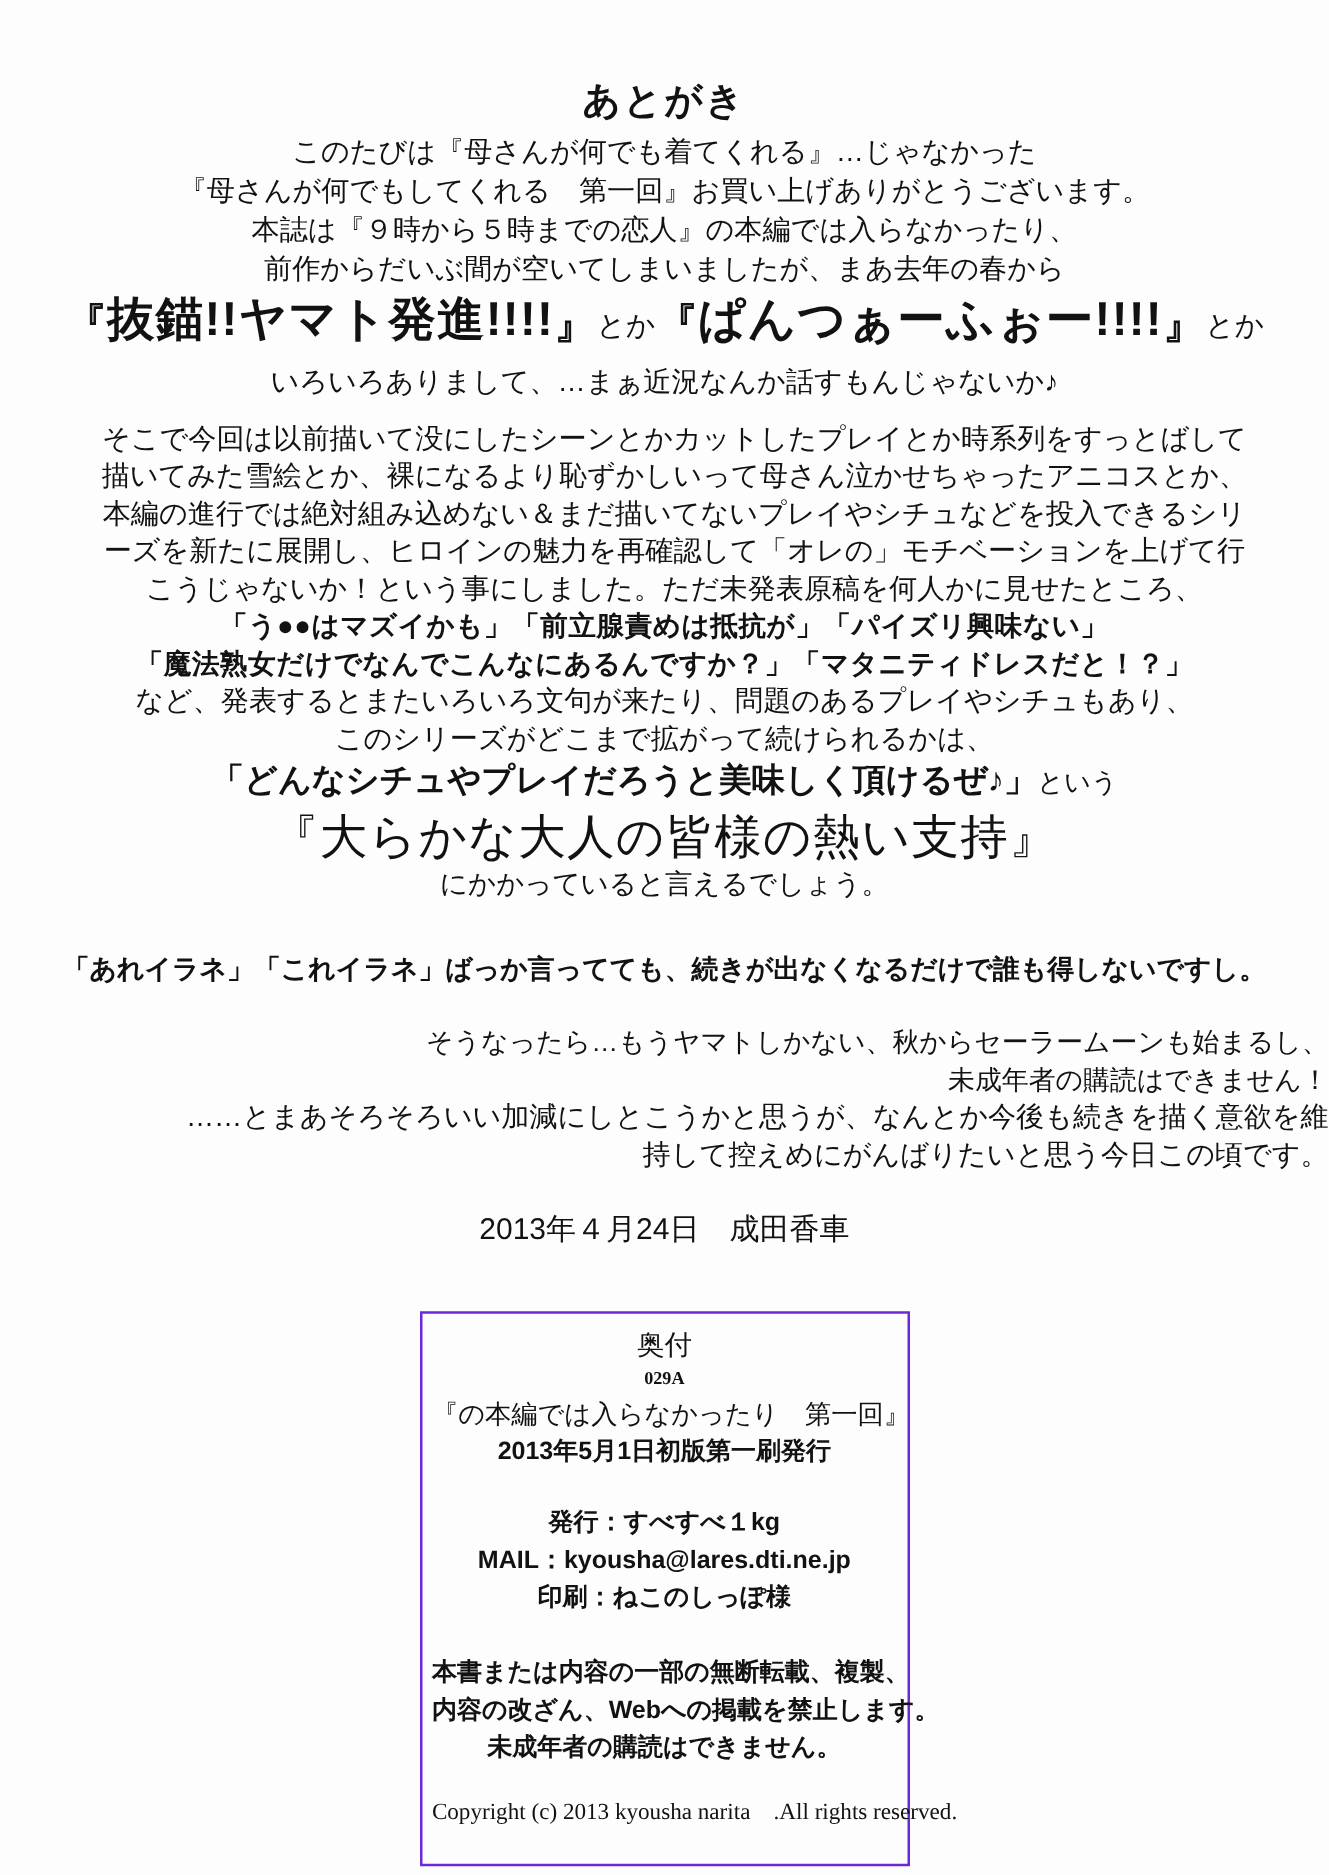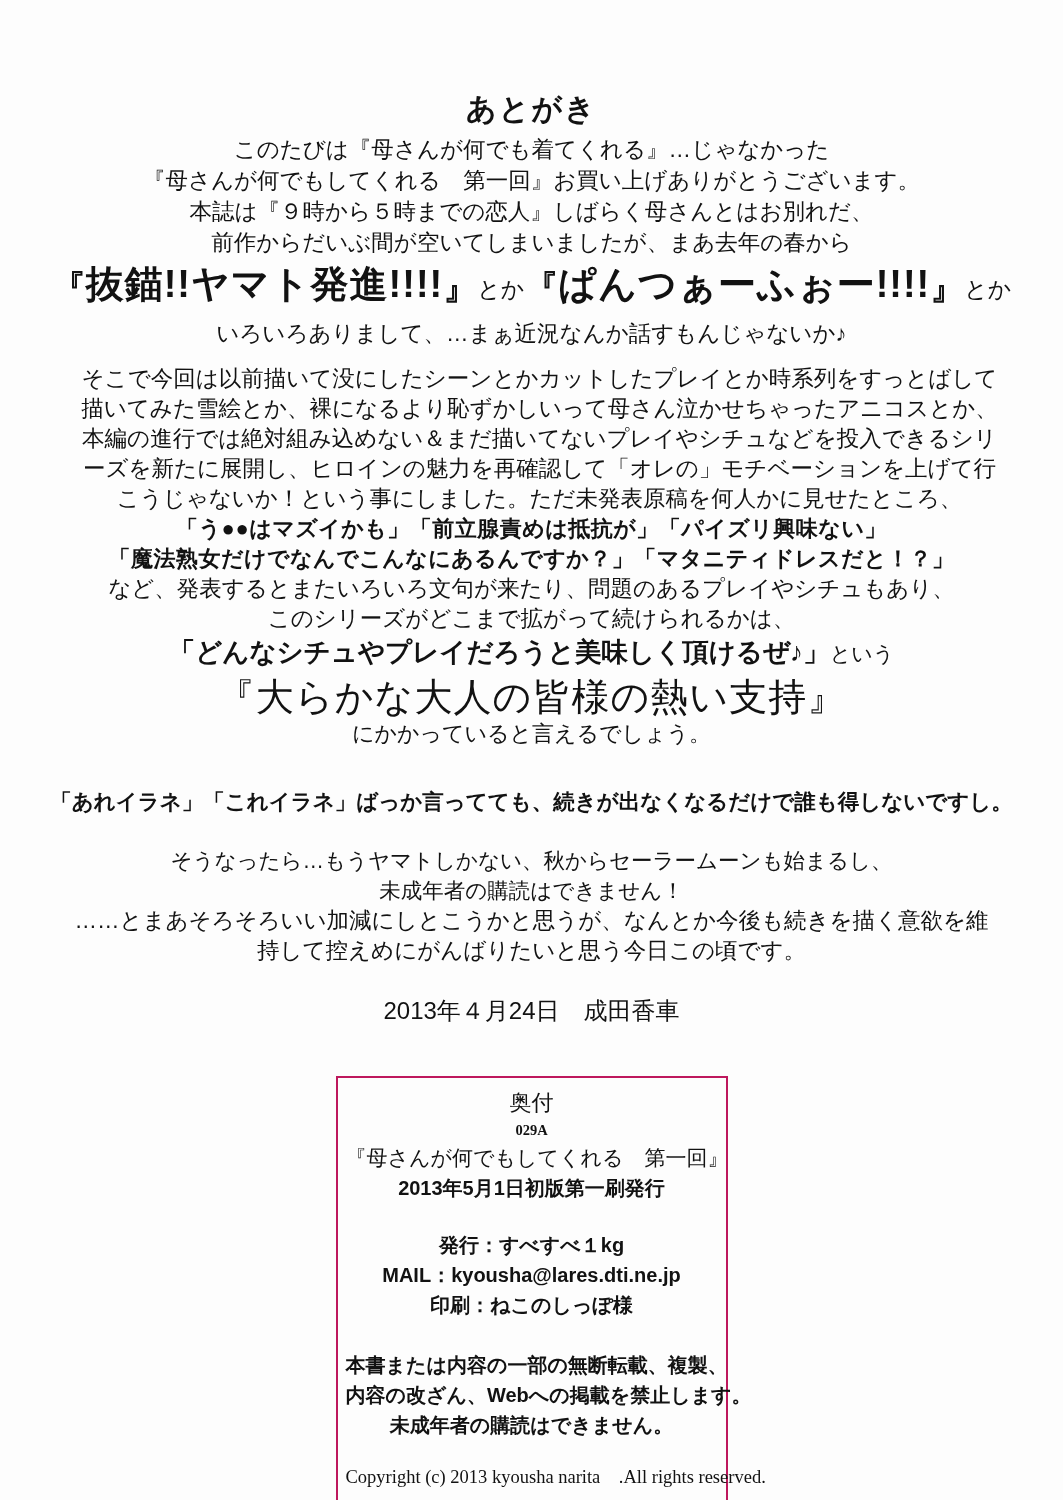--- a/index.html
+++ b/index.html
@@ -17,21 +17,21 @@
     font-family: "Liberation Sans", "DejaVu Sans", sans-serif;
     text-align: center;
     overflow: hidden;
   }
   .line {
     margin: 0;
     white-space: nowrap;
   }
   
   .afterword {
-    padding-top: 88px;
+    padding-top: 60px;
   }
   .title {
     font-size: 30px;
     font-weight: 600;
     letter-spacing: 2px;
     line-height: 42px;
     margin: 0 0 4px 0;
   }
   .body-line {
     font-size: 22.5px;
@@ -96,20 +96,21 @@
     font-weight: 500;
   }
   .warning-line {
     font-size: 21.5px;
     line-height: 30px;
     font-weight: 800;
     margin-top: 40px;
   }
   .outro {
     margin-top: 29px;
+    text-align: right;
   }
   .outro-hand {
     font-size: 21.5px;
     line-height: 30px;
     font-weight: 400;
   }
   .outro-body {
     font-size: 22.5px;
     line-height: 30px;
     font-weight: 500;
@@ -118,22 +119,22 @@
     margin-top: 29px;
     font-size: 24px;
     line-height: 32px;
     font-weight: 500;
   }
   
   .colophon-box {
     box-sizing: border-box;
     width: 392px;
     margin: 49px auto 6px auto;
-    border: 2px solid #be185d;
-    padding: 9px 8px 16px 8px;
+    border: 2px solid #6d28d9;
+    padding: 9px 8px 28px 8px;
   }
   .colophon-heading {
     font-family: "Liberation Serif", "DejaVu Serif", serif;
     font-size: 22px;
     line-height: 31px;
     font-weight: 500;
   }
   .colophon-code {
     font-family: "Liberation Serif", "DejaVu Serif", serif;
     font-size: 14.5px;
@@ -180,21 +181,21 @@
 
 <div class="page">
 
   <div class="afterword">
 
     <h1 class="title">あとがき</h1>
 
     <div>
       <p class="line body-line">このたびは『母さんが何でも着てくれる』…じゃなかった</p>
       <p class="line body-line">『母さんが何でもしてくれる　第一回』お買い上げありがとうございます。</p>
-      <p class="line body-line">本誌は『９時から５時までの恋人』しばらく母さんとはお別れだ、</p>
+      <p class="line body-line">本誌は『９時から５時までの恋人』の本編では入らなかったり、</p>
       <p class="line body-line">前作からだいぶ間が空いてしまいましたが、まあ去年の春から</p>
     </div>
 
     <p class="line headline-line"><span class="headline-bracket">『</span><span class="headline-strong">抜錨!!ヤマト発進!!!!</span><span class="headline-bracket">』</span><span class="headline-plain">とか</span><span class="headline-bracket">『</span><span class="headline-strong">ぱんつぁーふぉー!!!!</span><span class="headline-bracket">』</span><span class="headline-plain">とか</span></p>
 
     <p class="line body-line">いろいろありまして、…まぁ近況なんか話すもんじゃないか♪</p>
 
     <div class="para">
       <p class="line para2-line">そこで今回は以前描いて没にしたシーンとかカットしたプレイとか時系列をすっとばして</p>
       <p class="line para2-line">描いてみた雪絵とか、裸になるより恥ずかしいって母さん泣かせちゃったアニコスとか、</p>
@@ -228,21 +229,21 @@
       <p class="line outro-body">持して控えめにがんばりたいと思う今日この頃です。</p>
     </div>
 
     <p class="line signature-line">2013年４月24日　成田香車</p>
 
   </div>
 
   <div class="colophon-box">
     <p class="line colophon-heading">奥付</p>
     <p class="line colophon-code">029A</p>
-    <p class="line colophon-title">『母さんが何でもしてくれる　第一回』</p>
+    <p class="line colophon-title">『の本編では入らなかったり　第一回』</p>
     <p class="line colophon-edition">2013年5月1日初版第一刷発行</p>
 
     <div class="colophon-pub-block">
       <p class="line colophon-pub">発行：すべすべ１kg</p>
       <p class="line colophon-pub">MAIL：kyousha@lares.dti.ne.jp</p>
       <p class="line colophon-pub">印刷：ねこのしっぽ様</p>
     </div>
 
     <div class="colophon-notice-block">
       <p class="line colophon-notice">本書または内容の一部の無断転載、複製、</p>

